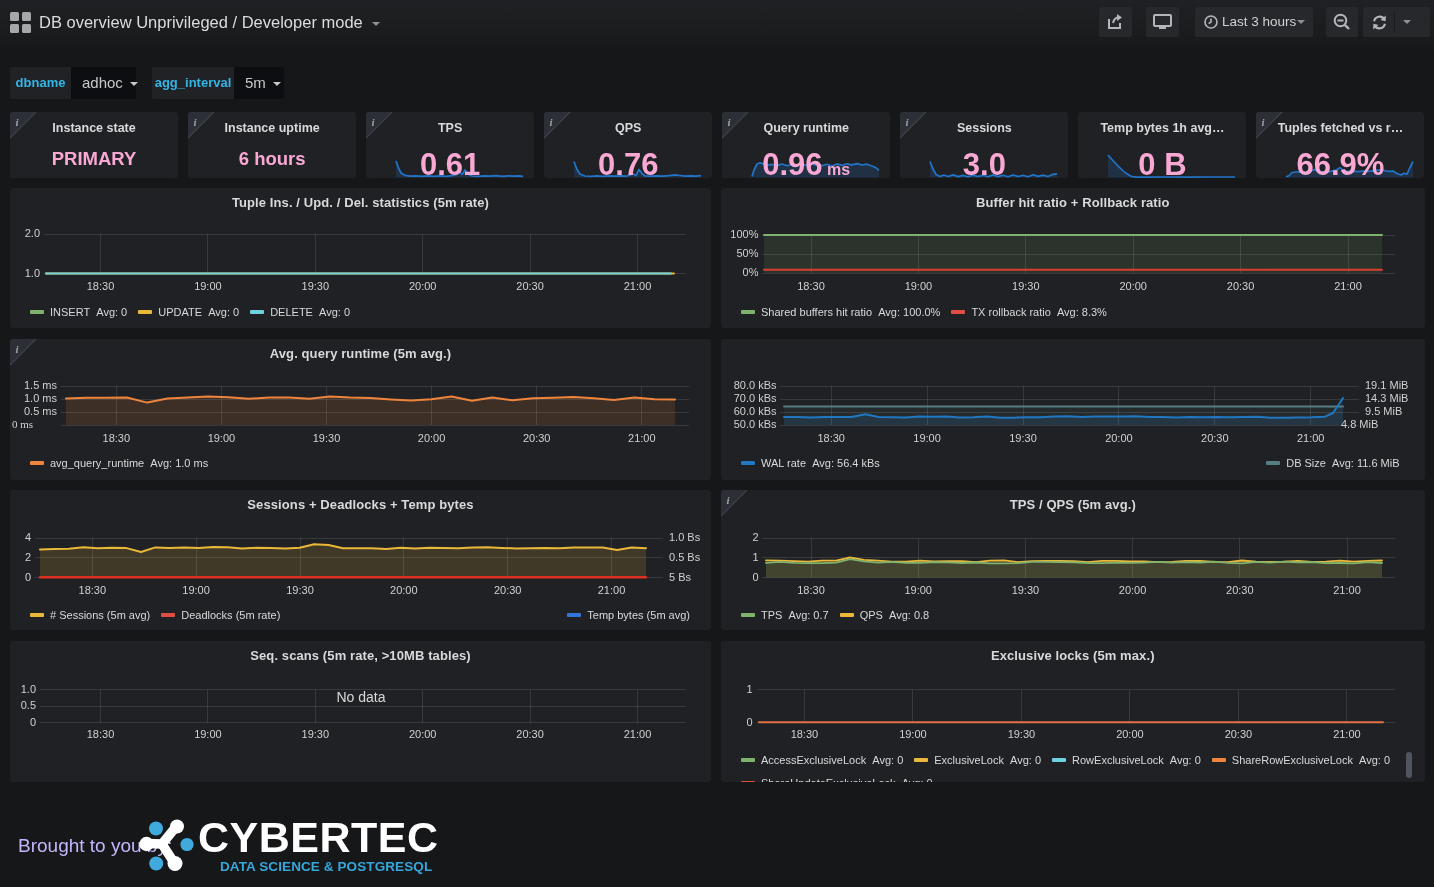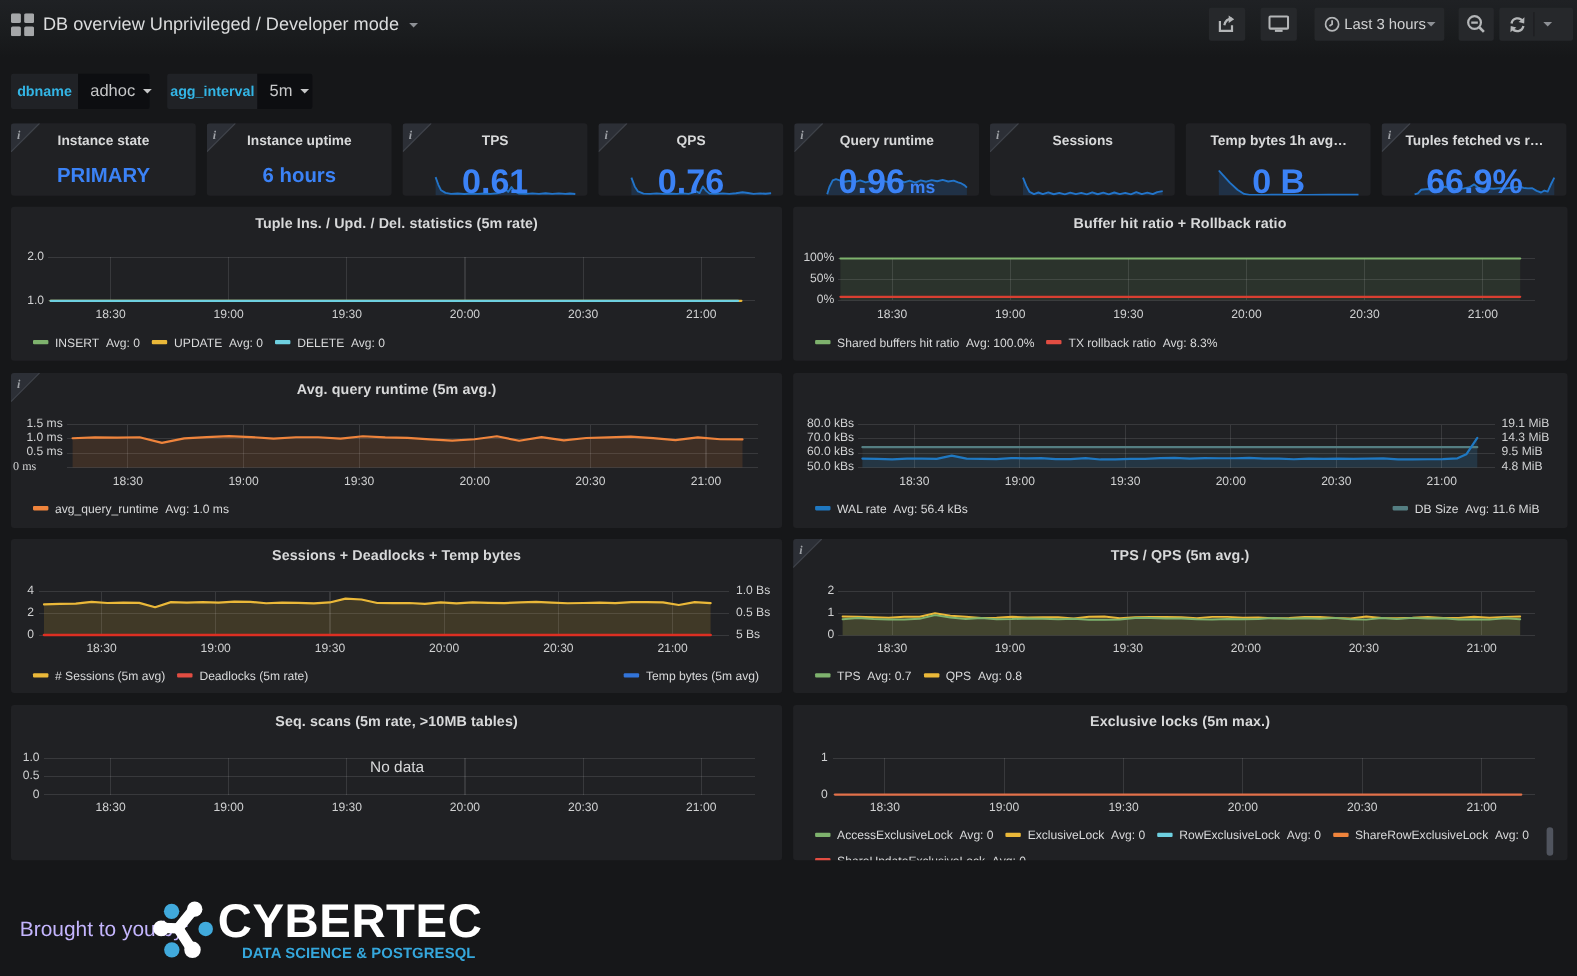--- a/index.html
+++ b/index.html
@@ -8,21 +8,21 @@
 .ptitle { position:absolute; width:100%; text-align:center; font-size:13px; font-weight:700;
   color:#d8d9da; letter-spacing:0.1px; }
 .icorner { position:absolute; left:0; top:0; }
 .ylab { position:absolute; font-size:11px; color:#d0d1d2; text-align:right; }
 .ylabL { position:absolute; font-size:11px; color:#d0d1d2; text-align:left; }
 .xlab { position:absolute; font-size:11px; color:#d0d1d2; transform:translateX(-50%); }
 .leg { position:absolute; font-size:11px; color:#d8d9da; white-space:nowrap; }
 .li { margin-right:11px; }
 .lm { display:inline-block; width:14px; height:4px; border-radius:1px; margin-right:6px; position:relative; top:-2px; }
 .stitle { position:absolute; width:100%; text-align:center; font-size:12.5px; font-weight:700; color:#d8d9da; top:9px; }
-.sval { position:absolute; width:100%; text-align:center; font-weight:700; color:#3b82f6; }
+.sval { position:absolute; width:100%; text-align:center; font-weight:700; color:#f9a8d4; }
 .navbtn { position:absolute; background:#26282b; border-radius:2px; top:7px; height:30px; }
 .caret { display:inline-block; width:0; height:0; border-left:4px solid transparent;
   border-right:4px solid transparent; border-top:4px solid #8d9095; vertical-align:middle; }
 </style></head><body>
 
 <div class="abs" style="left:0;top:0;width:1434px;height:52px;background:linear-gradient(180deg,#1f2124 0%,#1a1c1e 60%,#161719 100%);"></div>
 <div class="abs" style="left:0;top:0;width:1264px;height:45px;">
 <svg class="abs" style="left:10px;top:12px" width="21" height="21" viewBox="0 0 21 21">
       <rect x="0" y="0" width="9" height="9" rx="1.5" fill="#a5a7a9"></rect>
       <rect x="12" y="0" width="9" height="9" rx="1.5" fill="#a5a7a9"></rect>
@@ -121,20 +121,21 @@
       <line x1="26" y1="0" x2="0" y2="26" stroke="#3f434a" stroke-width="1.1"></line>
       <text x="5.5" y="14" font-family="Liberation Serif, serif" font-style="italic" font-weight="700" font-size="11" fill="#9fa2a7">i</text>
     </svg>
 </div>
 <div class="panel" style="left:900.3px;top:112px;width:168.1px;height:65.5px;">
 <svg class="abs" style="left:0;top:0" width="168" height="66" viewBox="0 0 168 66">
       <polygon points="30.0,49.5 33.0,57.0 36.0,62.5 40.0,64.4 44.0,63.0 48.0,64.5 53.0,62.9 58.0,64.6 63.0,63.4 68.0,64.7 73.0,63.1 78.0,64.5 83.0,63.3 88.0,64.7 93.0,62.9 98.0,64.6 103.0,63.2 108.0,64.7 113.0,63.0 118.0,64.5 123.0,63.3 128.0,64.7 133.0,62.7 138.0,64.4 143.0,63.1 148.0,64.5 152.0,62.7 157.0,61.8 157.0,65.5 30.0,65.5" fill="rgba(31,110,193,0.22)"></polygon>
       <polyline points="30.0,49.5 33.0,57.0 36.0,62.5 40.0,64.4 44.0,63.0 48.0,64.5 53.0,62.9 58.0,64.6 63.0,63.4 68.0,64.7 73.0,63.1 78.0,64.5 83.0,63.3 88.0,64.7 93.0,62.9 98.0,64.6 103.0,63.2 108.0,64.7 113.0,63.0 118.0,64.5 123.0,63.3 128.0,64.7 133.0,62.7 138.0,64.4 143.0,63.1 148.0,64.5 152.0,62.7 157.0,61.8" fill="none" stroke="#2274c9" stroke-width="1.7" stroke-linejoin="round"></polyline>
     </svg>
 <div class="stitle">Sessions</div>
+<div class="sval" style="top:35px;font-size:31px;">3.0</div>
 <svg class="icorner" width="27" height="27" viewBox="0 0 27 27">
       <polygon points="0,0 26,0 0,26" fill="#2c2f36"></polygon>
       <line x1="26" y1="0" x2="0" y2="26" stroke="#3f434a" stroke-width="1.1"></line>
       <text x="5.5" y="14" font-family="Liberation Serif, serif" font-style="italic" font-weight="700" font-size="11" fill="#9fa2a7">i</text>
     </svg>
 </div>
 <div class="panel" style="left:1078.4px;top:112px;width:168.1px;height:65.5px;">
 <svg class="abs" style="left:0;top:0" width="168" height="66" viewBox="0 0 168 66">
       <polygon points="30.0,43.0 34.0,47.5 40.0,54.0 47.0,60.5 53.0,64.3 58.0,65.1 70.0,65.1 90.0,65.0 110.0,65.1 130.0,65.0 157.0,65.0 157.0,65.5 30.0,65.5" fill="rgba(31,110,193,0.22)"></polygon>
       <polyline points="30.0,43.0 34.0,47.5 40.0,54.0 47.0,60.5 53.0,64.3 58.0,65.1 70.0,65.1 90.0,65.0 110.0,65.1 130.0,65.0 157.0,65.0" fill="none" stroke="#2274c9" stroke-width="1.7" stroke-linejoin="round"></polyline>
@@ -259,21 +260,21 @@
       <polyline points="63.0,67.5 622.0,67.5" fill="none" stroke="#547e82" stroke-width="2" stroke-linejoin="round" stroke-linecap="round"></polyline>
       <polyline points="63.0,77.9 76.5,78.1 90.0,78.6 103.6,78.0 117.1,78.0 130.6,78.1 144.2,75.2 157.7,78.0 171.2,78.2 184.7,78.4 198.2,77.4 211.8,77.7 225.3,77.4 238.8,78.4 252.3,78.3 265.9,77.4 279.4,78.7 292.9,78.7 306.4,78.2 320.0,78.2 333.5,77.5 347.0,77.3 360.6,78.0 374.1,77.4 387.6,77.6 401.1,77.6 414.6,77.3 428.2,77.9 441.7,77.9 455.2,78.5 468.8,78.0 482.3,78.2 495.8,78.0 509.3,78.2 522.9,77.9 536.4,77.7 549.9,78.7 563.4,78.7 577.0,78.5 590.5,78.3 604.0,77.7 612.0,74.0 622.0,59.0" fill="none" stroke="#1F78C1" stroke-width="2" stroke-linejoin="round" stroke-linecap="round"></polyline>
     </svg>
 <div class="ylab" style="right:648px;top:40.5px;">80.0 kBs</div>
 <div class="ylab" style="right:648px;top:53.5px;">70.0 kBs</div>
 <div class="ylab" style="right:648px;top:66.5px;">60.0 kBs</div>
 <div class="ylab" style="right:648px;top:79.5px;">50.0 kBs</div>
 <div class="ylabL" style="left:644px;top:40.5px;">19.1 MiB</div>
 <div class="ylabL" style="left:644px;top:53.5px;">14.3 MiB</div>
 <div class="ylabL" style="left:644px;top:66.5px;">9.5 MiB</div>
-<div class="ylabL" style="left:644px;top:79.5px;">4.8 MiB</div>
+<div class="ylabL" style="left:620px;top:79.5px;">4.8 MiB</div>
 <div class="xlab" style="left:110.2px;top:93.0px;">18:30</div>
 <div class="xlab" style="left:206.1px;top:93.0px;">19:00</div>
 <div class="xlab" style="left:302.0px;top:93.0px;">19:30</div>
 <div class="xlab" style="left:397.9px;top:93.0px;">20:00</div>
 <div class="xlab" style="left:493.8px;top:93.0px;">20:30</div>
 <div class="xlab" style="left:589.7px;top:93.0px;">21:00</div>
 <div class="leg" style="left:20px;top:118.5px;"><span class="li"><span class="lm" style="background:#1F78C1"></span>WAL rate&nbsp;&nbsp;Avg: 56.4 kBs</span></div>
     <div class="leg" style="right:14px;top:118.5px;"><span class="li"><span class="lm" style="background:#547e82"></span>DB Size&nbsp;&nbsp;Avg: 11.6 MiB</span></div>
 
 </div>

